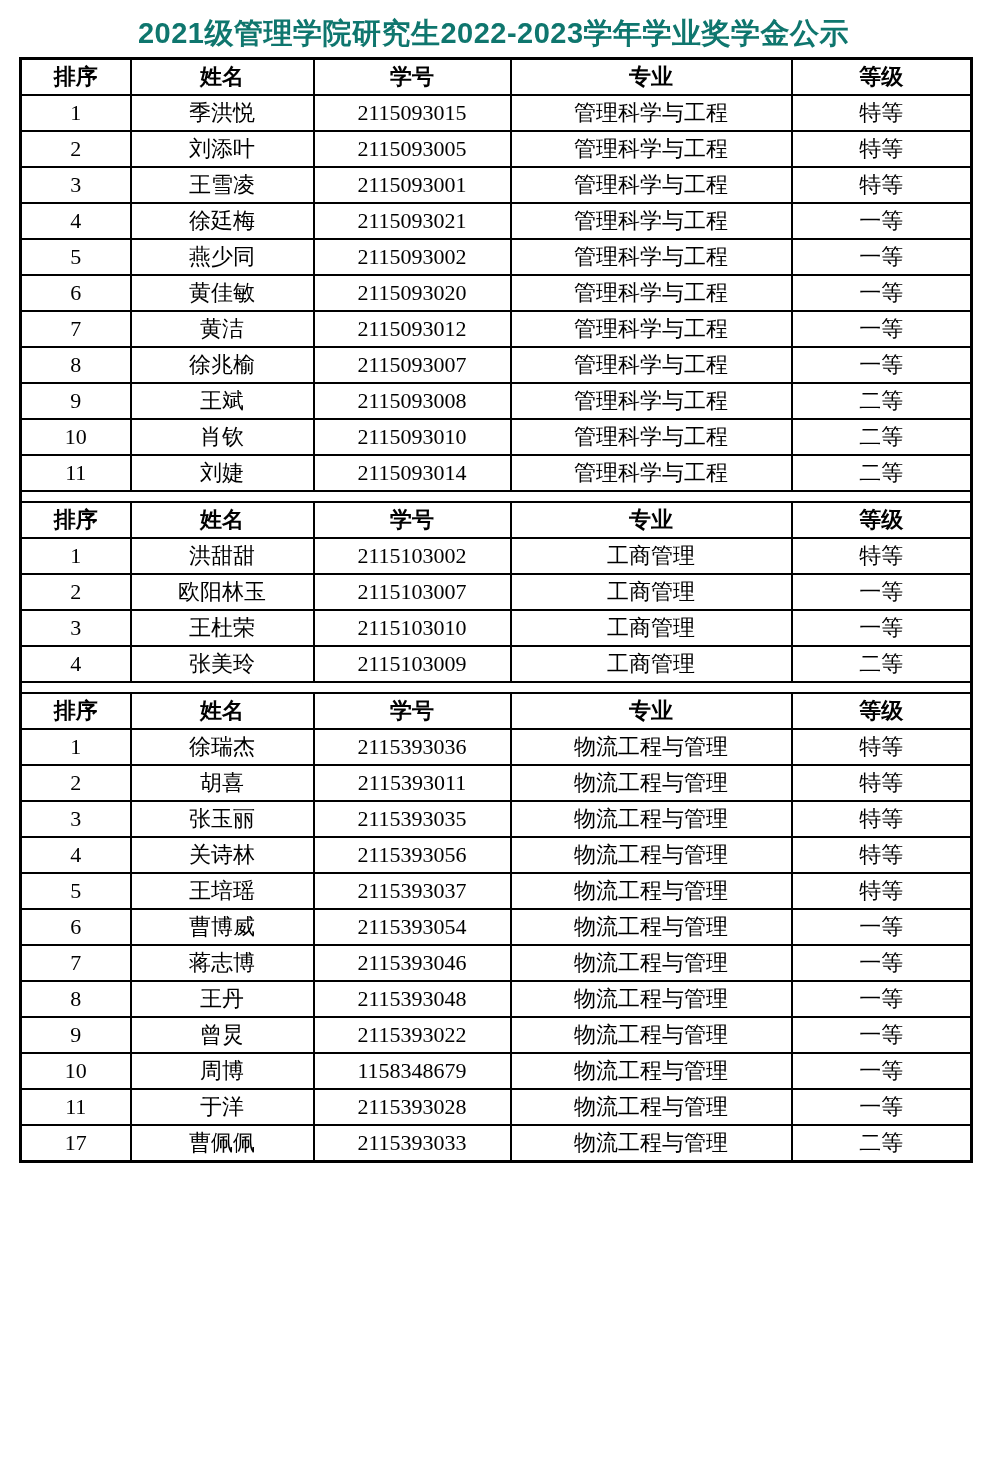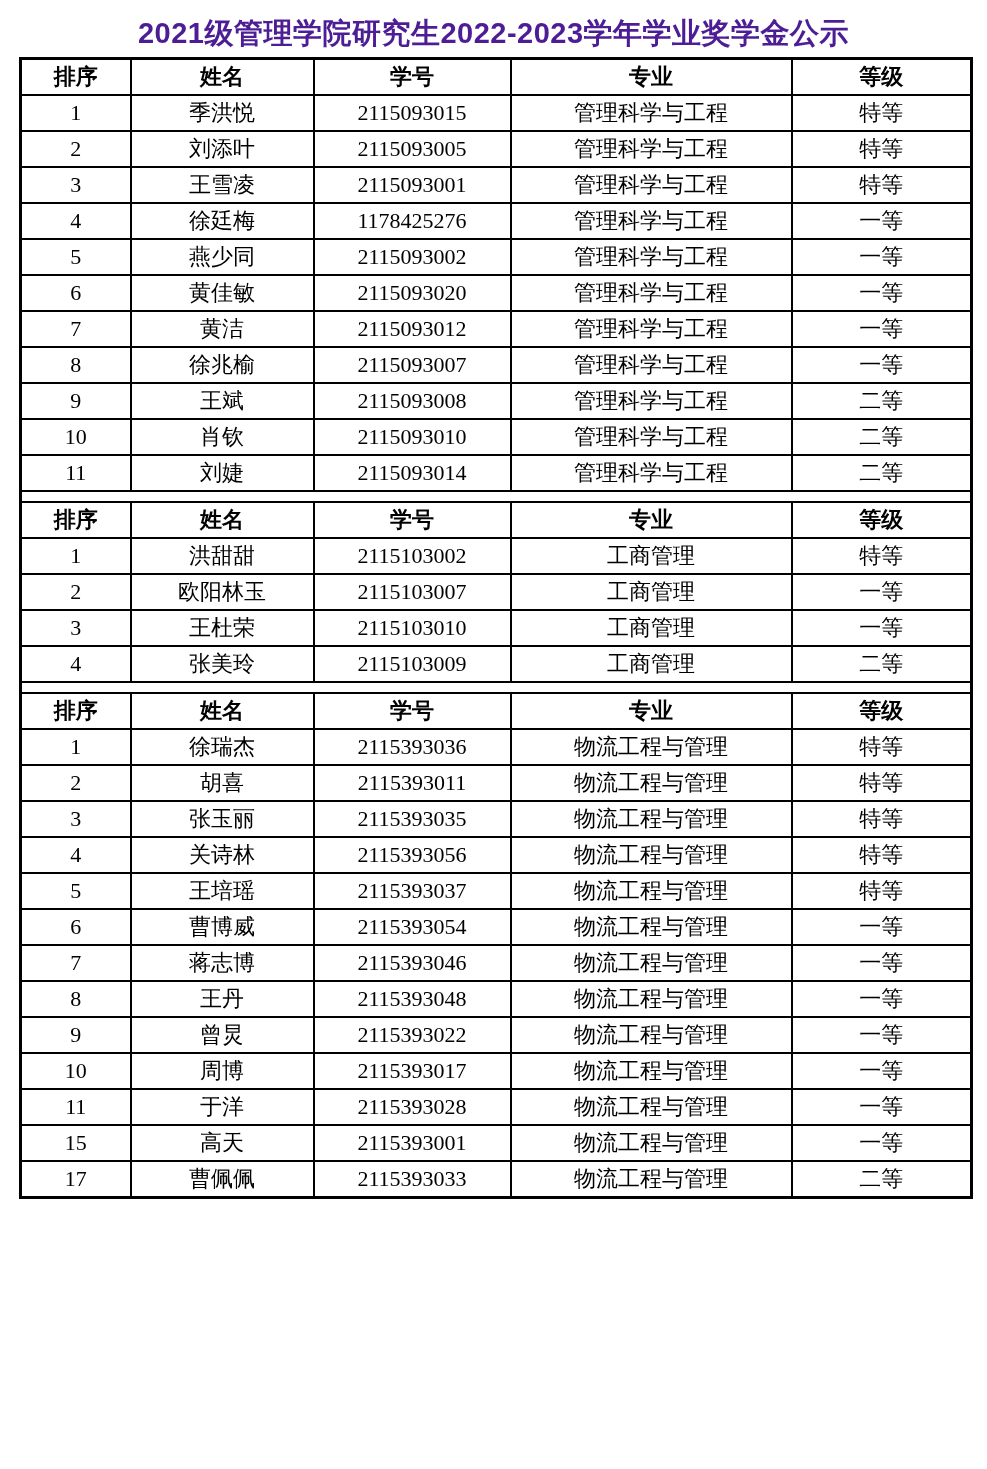--- a/index.html
+++ b/index.html
@@ -19,21 +19,21 @@
     background: #ffffff;
     box-sizing: border-box;
   }
   .title {
     margin: 16px 0 7px 0;
     text-align: center;
     font-family: "Liberation Sans", "DejaVu Sans", sans-serif;
     font-weight: bold;
     font-size: 29px;
     line-height: 34px;
-    color: #4c1d95;
+    color: #0f766e;
     letter-spacing: 0.5px;
   }
   table.tbl {
     border-collapse: collapse;
     table-layout: fixed;
     width: 951px;
     margin-left: 19px;
     border: 3px solid #000000;
   }
   .tbl col.c-rank    { width: 110px; }
@@ -105,21 +105,21 @@
         <tr>
           <td>3</td>
           <td>王雪凌</td>
           <td>2115093001</td>
           <td>管理科学与工程</td>
           <td>特等</td>
         </tr>
         <tr>
           <td>4</td>
           <td>徐廷梅</td>
-          <td>1178425276</td>
+          <td>2115093021</td>
           <td>管理科学与工程</td>
           <td>一等</td>
         </tr>
         <tr>
           <td>5</td>
           <td>燕少同</td>
           <td>2115093002</td>
           <td>管理科学与工程</td>
           <td>一等</td>
         </tr>
@@ -272,35 +272,28 @@
         <tr>
           <td>9</td>
           <td>曾炅</td>
           <td>2115393022</td>
           <td>物流工程与管理</td>
           <td>一等</td>
         </tr>
         <tr>
           <td>10</td>
           <td>周博</td>
-          <td>2115393017</td>
+          <td>1158348679</td>
           <td>物流工程与管理</td>
           <td>一等</td>
         </tr>
         <tr>
           <td>11</td>
           <td>于洋</td>
           <td>2115393028</td>
-          <td>物流工程与管理</td>
-          <td>一等</td>
-        </tr>
-        <tr>
-          <td>15</td>
-          <td>高天</td>
-          <td>2115393001</td>
           <td>物流工程与管理</td>
           <td>一等</td>
         </tr>
         <tr>
           <td>17</td>
           <td>曹佩佩</td>
           <td>2115393033</td>
           <td>物流工程与管理</td>
           <td>二等</td>
         </tr>

